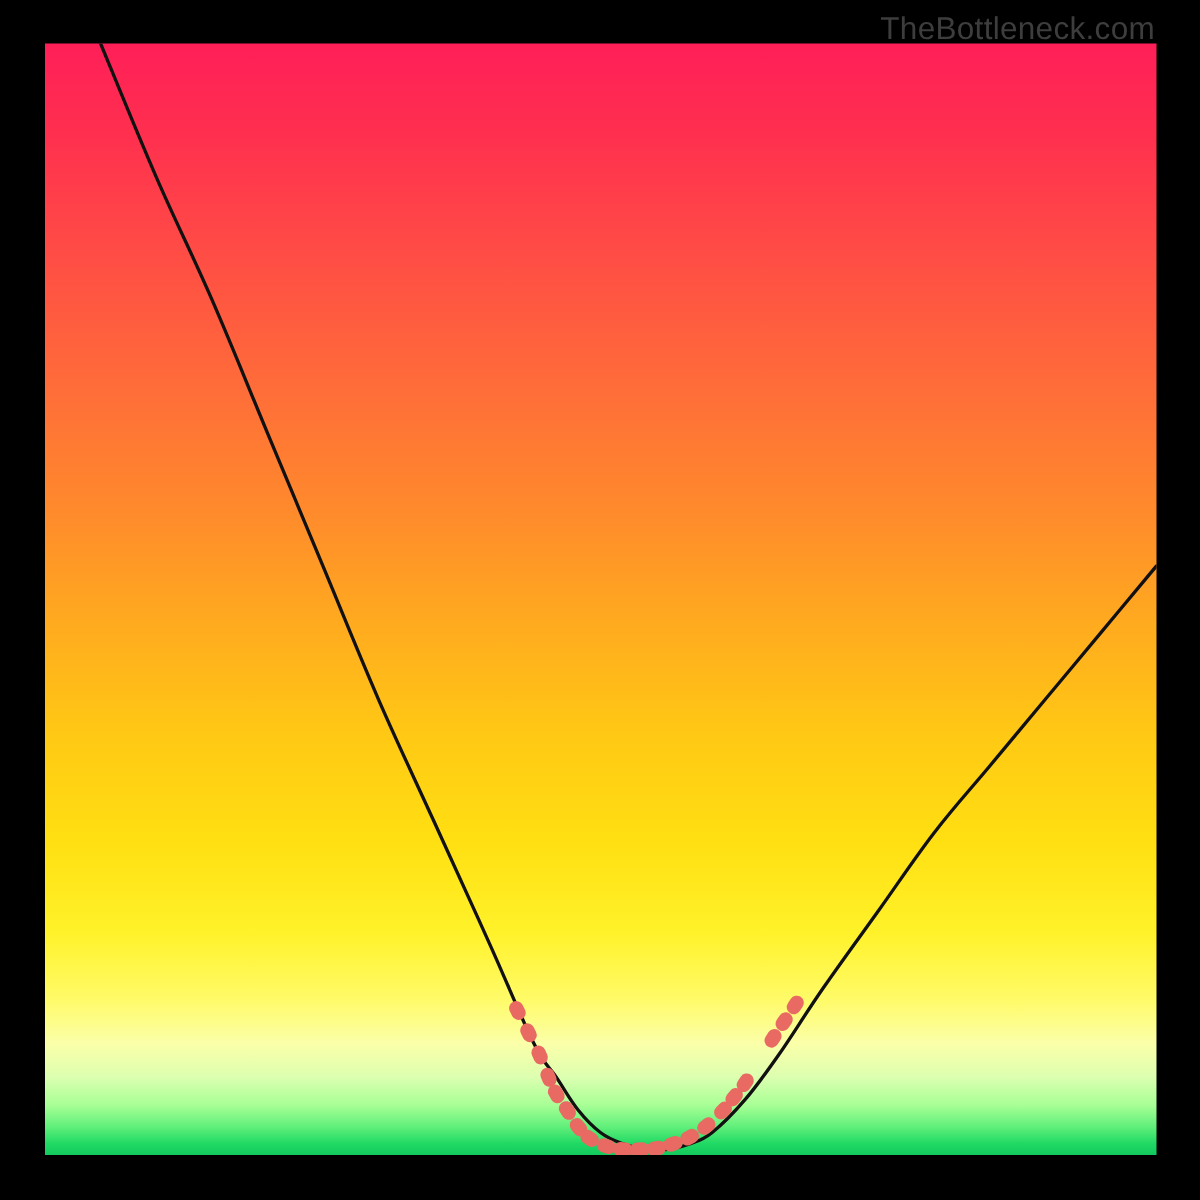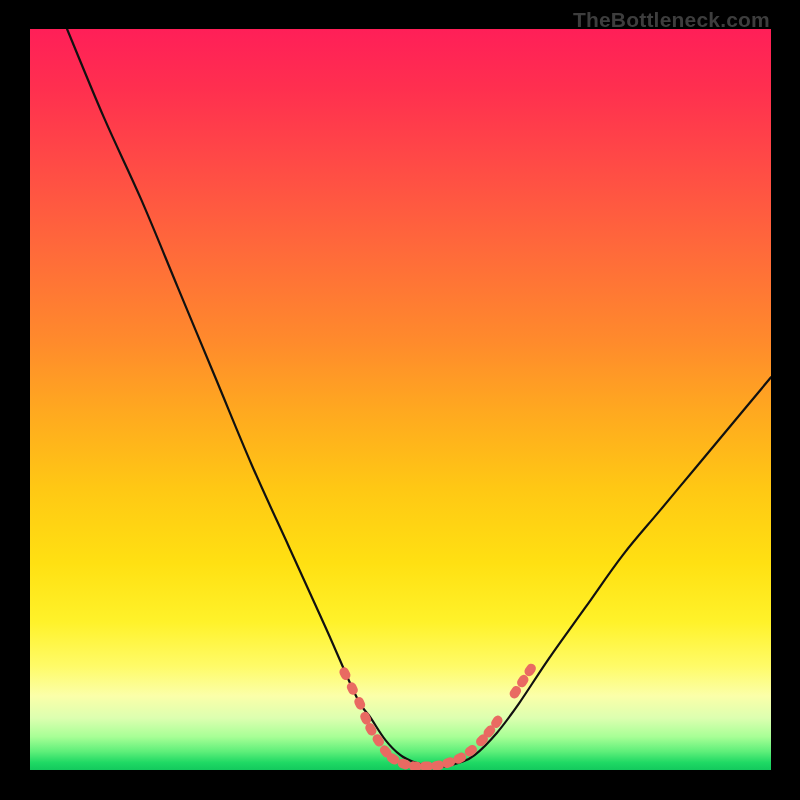--- a/index.html
+++ b/index.html
@@ -46,21 +46,21 @@
   .svg-layer {
     position: absolute;
     inset: 0;
   }
   .watermark {
     position: absolute;
     top: 8px;
     right: 30px;
     color: #3d3d3d;
     font-size: 21px;
-    font-weight: 700;
+    font-weight: 400;
     letter-spacing: 0.2px;
     user-select: none;
   }
 </style>
 </head>
 <body>
 
 <div class="frame">
   <div class="plot-bg"></div>
   <svg class="svg-layer" viewBox="0 0 741 741" preserveAspectRatio="none">

